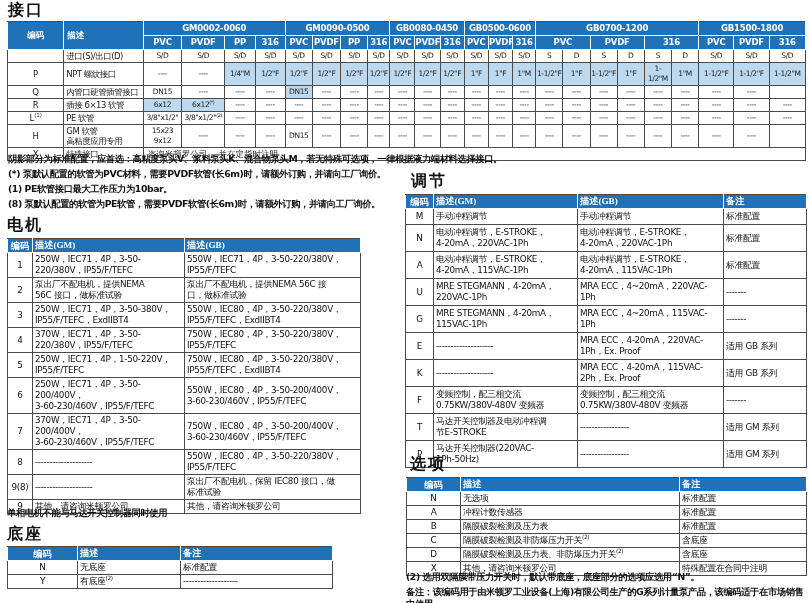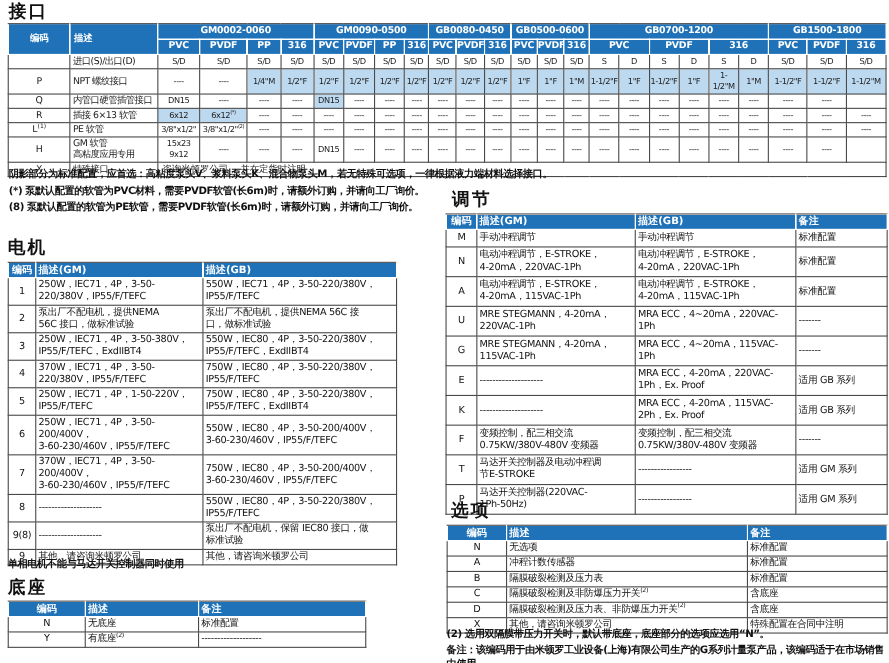--- a/index.html
+++ b/index.html
@@ -19,21 +19,21 @@
   .iface th{font-size:8.5px;padding:1px 0;line-height:11px;letter-spacing:-0.2px;}
   .iface td{font-size:7.5px;text-align:center;padding:1px 0;line-height:10px;letter-spacing:-0.4px;color:#222;}
   .iface td.dc{font-size:8.5px;text-align:left;padding-left:2px;letter-spacing:-0.5px;}
   .iface td.cc{font-size:8.5px;letter-spacing:0;}
   .iface td.sh{background:var(--sh);}
   .iface td.tl{text-align:left;padding-left:4px;font-size:8.5px;letter-spacing:0;}
   .iface th.tl{text-align:left;padding-left:3px;}
   
   .small{font-size:8.8px;}
   .small th{font-size:9.2px;text-align:center;padding:1px 2px;line-height:11px;}
-  .small th.tl{text-align:left;}
+  .small th.tl{text-align:left;font-family:Liberation Serif, serif;}
   .small td{padding:1px 2px;line-height:11px;text-align:center;letter-spacing:-0.3px;color:#111;}
   .small td.tl{text-align:left;}
   .small td.cc{text-align:center;}
   .motor{position:absolute;left:7px;top:238px;width:353px;}
   .adjust{position:absolute;left:405px;top:194px;width:401px;}
   .adjust td{padding:2px 2px;}
   .options{position:absolute;left:406px;top:477px;width:400px;}
   .base{position:absolute;left:7px;top:546px;width:325px;}
   
   .notes{position:absolute;font-size:9.3px;font-weight:bold;line-height:12px;letter-spacing:-0.4px;color:#111;}
@@ -272,20 +272,21 @@
       <tr>
         <td class="cc">X</td>
         <td class="dc">特殊接口</td>
         <td colspan="23" class="tl">咨询米顿罗公司， 并在定货时注明</td>
       </tr>
     </tbody>
 </table>
 <div class="notes n-iface">
   <div>阴影部分为标准配置，应首选：高粘度泵头V、浆料泵头K、混合物泵头M，若无特殊可选项，一律根据液力端材料选择接口。</div>
   <div>(*) 泵默认配置的软管为PVC材料，需要PVDF软管(长6m)时，请额外订购，并请向工厂询价。</div>
+  <div>(1) PE软管接口最大工作压力为10bar。</div>
   <div>(8) 泵默认配置的软管为PE软管，需要PVDF软管(长6m)时，请额外订购，并请向工厂询价。</div>
 </div>
 
 <div class="title" style="left:7px;top:215px;">电机</div>
 <table class="small motor">
   <colgroup>
       <col style="width:25px">
       <col style="width:152px">
       <col style="width:176px">
     </colgroup>

